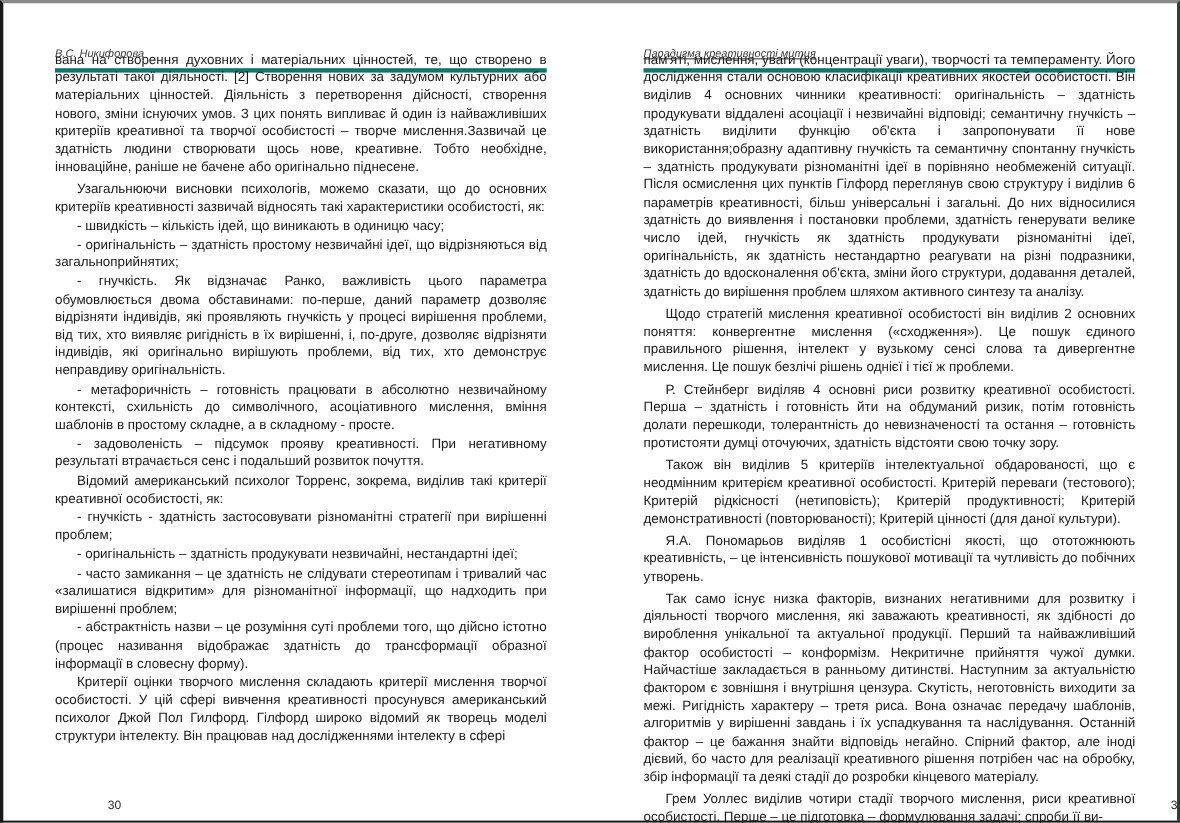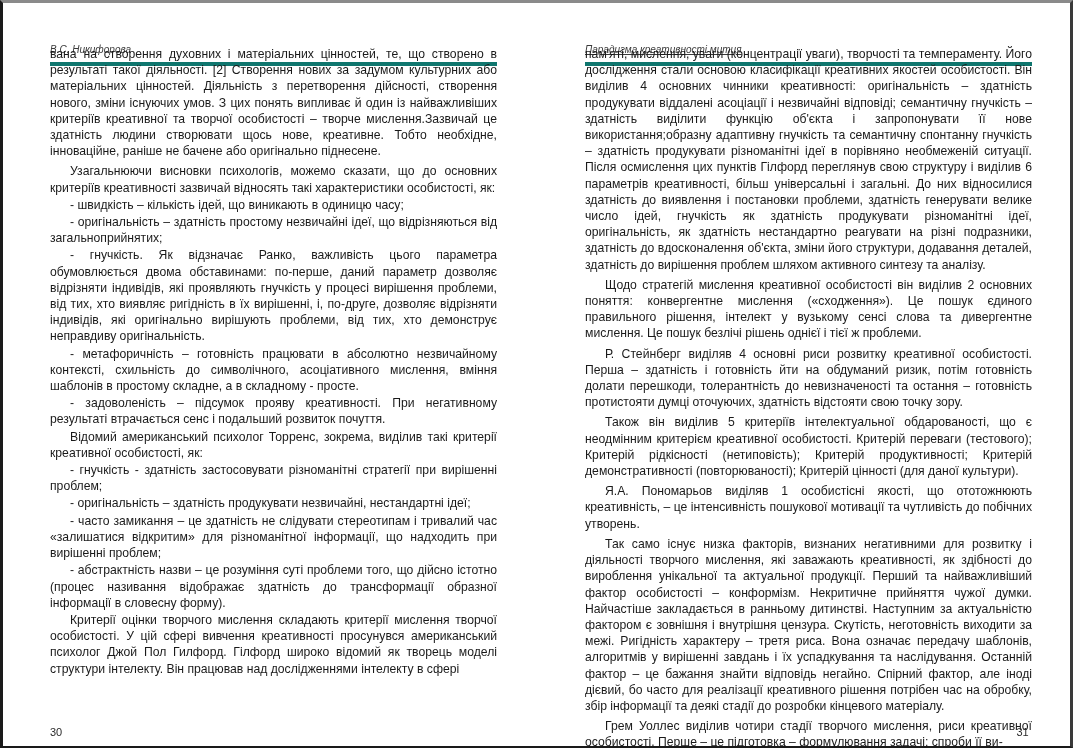--- a/index.html
+++ b/index.html
@@ -40,21 +40,21 @@
     font-size: 12.2px; line-height: 16.2px;
     text-align: justify;
     hyphens: manual;
   }
   .page.left .body-text { left: 47px; }
   .page.right .body-text { left: 47px; }
   .body-text p { margin: 0 0 1px 0; text-indent: 0; }
   .body-text p.indent { text-indent: 20px; }
   .body-text p.gap { margin-top: 4px; }
   .page-number {
-    position: absolute; top: 723px; font-size: 11px; color: #2a2a2a;
+    position: absolute; top: 723px; font-size: 11px; color: #2a2a2a; margin-left: 48px;
   }
   .page.left .page-number { left: 47px; }
   .page.right .page-number { left: 475px; width: 19px; text-align: center; }
 </style>
 </head>
 <body>
 
 <div class="spread">
 
   <div class="page left">

